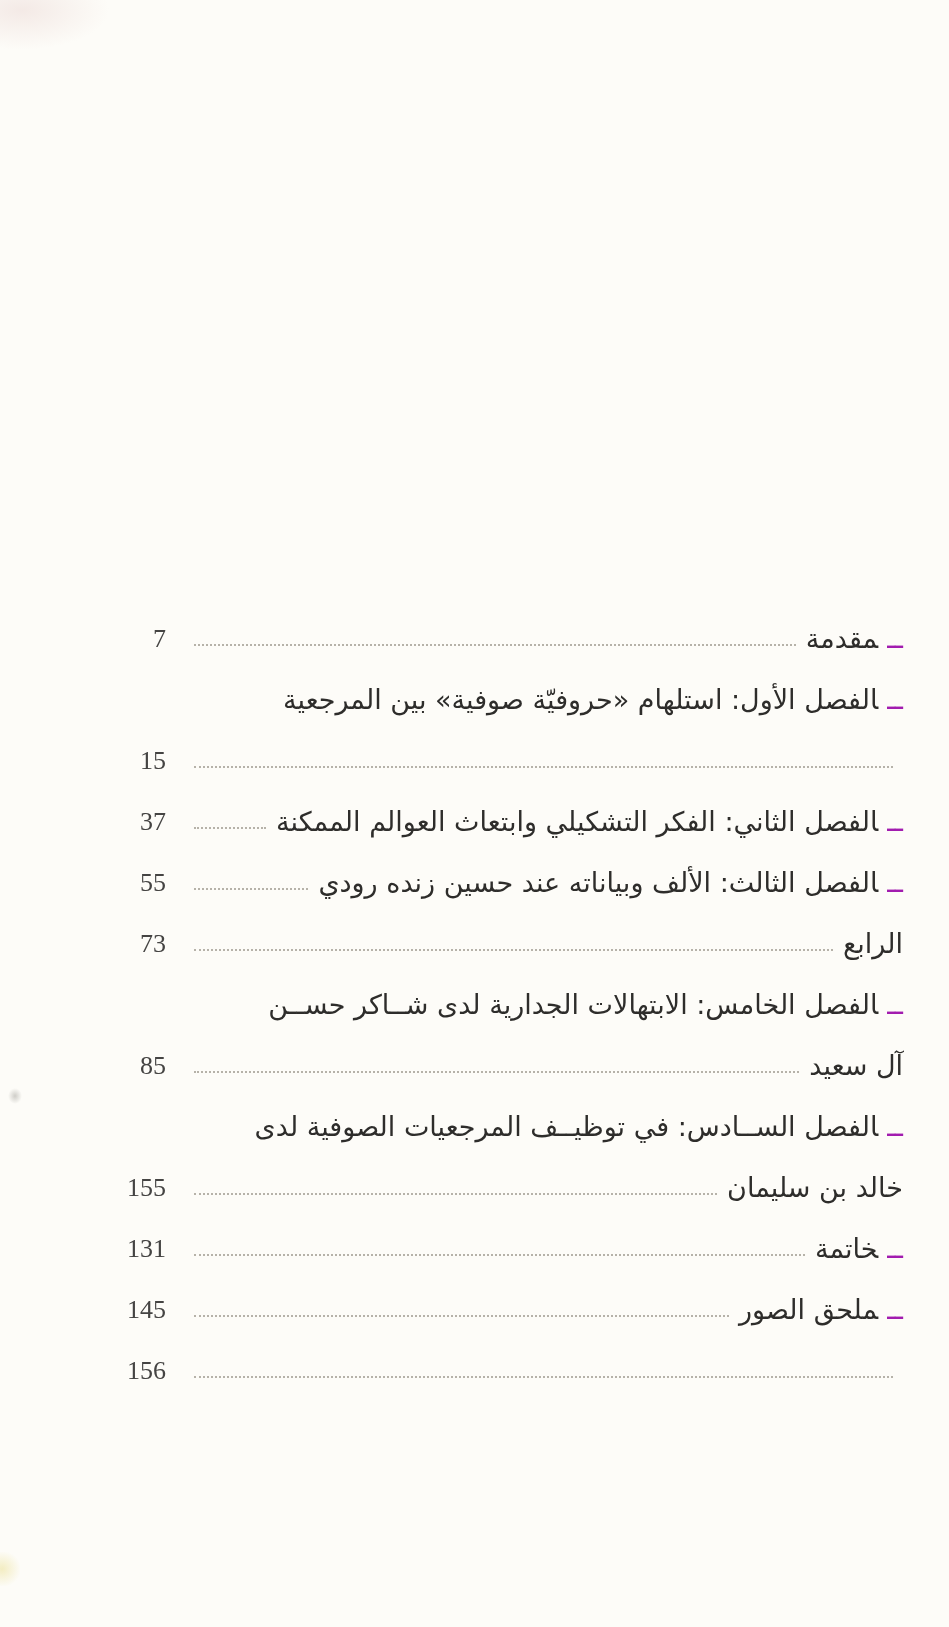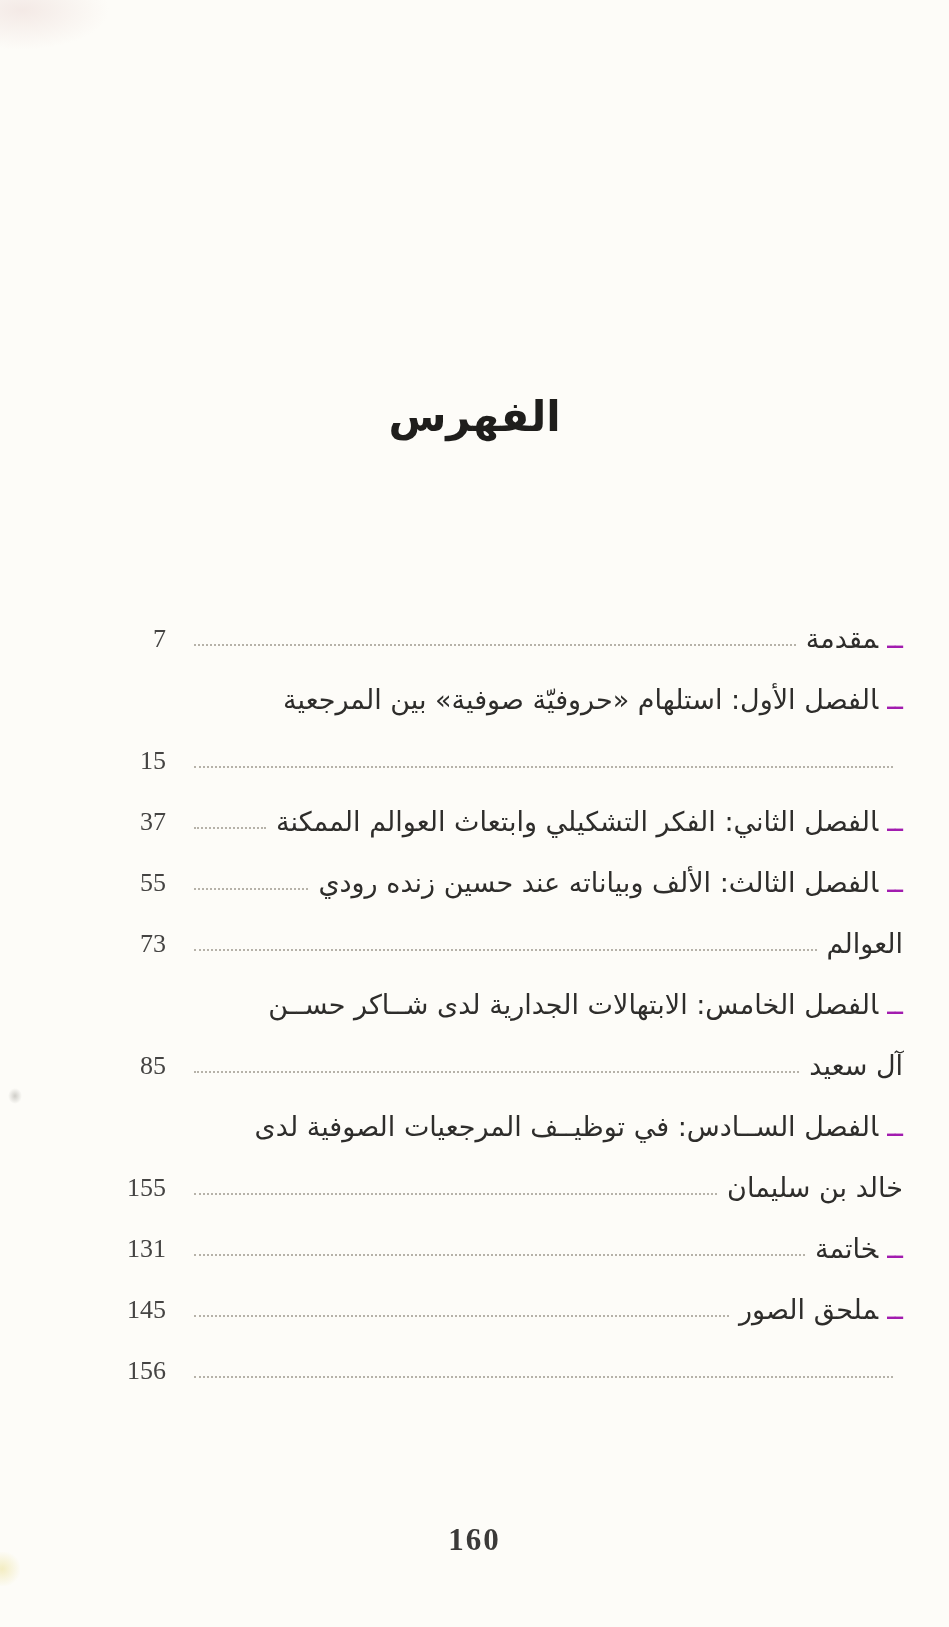--- a/index.html
+++ b/index.html
@@ -96,21 +96,20 @@
   }
 </style>
 </head>
 <body>
 
 <div class="page">
   <div class="smudge-tl"></div>
   <div class="speck-left"></div>
   <div class="speck-bl"></div>
 
-  <h1 class="title">الفهرس</h1>
 
   <div class="toc" id="toc-list">
       <div class="toc-row">
         <span class="entry"><span class="dash">ــ</span>مقدمة</span>
         <span class="leader"></span>
         <span class="pagenum">7</span>
       </div>
       <div class="toc-row">
         <span class="entry"><span class="dash">ــ</span>الفصل الأول: استلهام «حروفيّة صوفية» بين المرجعية</span>
         <span class="leader hidden"></span>
@@ -124,21 +123,21 @@
         <span class="entry"><span class="dash">ــ</span>الفصل الثاني: الفكر التشكيلي وابتعاث العوالم الممكنة</span>
         <span class="leader"></span>
         <span class="pagenum">37</span>
       </div>
       <div class="toc-row">
         <span class="entry"><span class="dash">ــ</span>الفصل الثالث: الألف وبياناته عند حسين زنده رودي</span>
         <span class="leader"></span>
         <span class="pagenum">55</span>
       </div>
       <div class="toc-row">
-        <span class="entry">العوالم</span>
+        <span class="entry">الرابع</span>
         <span class="leader"></span>
         <span class="pagenum">73</span>
       </div>
       <div class="toc-row">
         <span class="entry"><span class="dash">ــ</span>الفصل الخامس: الابتهالات الجدارية لدى شــاكر حســن</span>
         <span class="leader hidden"></span>
         <span class="pagenum"></span>
       </div>
       <div class="toc-row">
         <span class="entry">آل سعيد</span>
@@ -164,14 +163,13 @@
         <span class="entry"><span class="dash">ــ</span>ملحق الصور</span>
         <span class="leader"></span>
         <span class="pagenum">145</span>
       </div>
       <div class="toc-row">
         <span class="leader"></span>
         <span class="pagenum">156</span>
       </div>
     </div>
 
-  <div class="folio">160</div>
 </div>
 
 </body></html>

